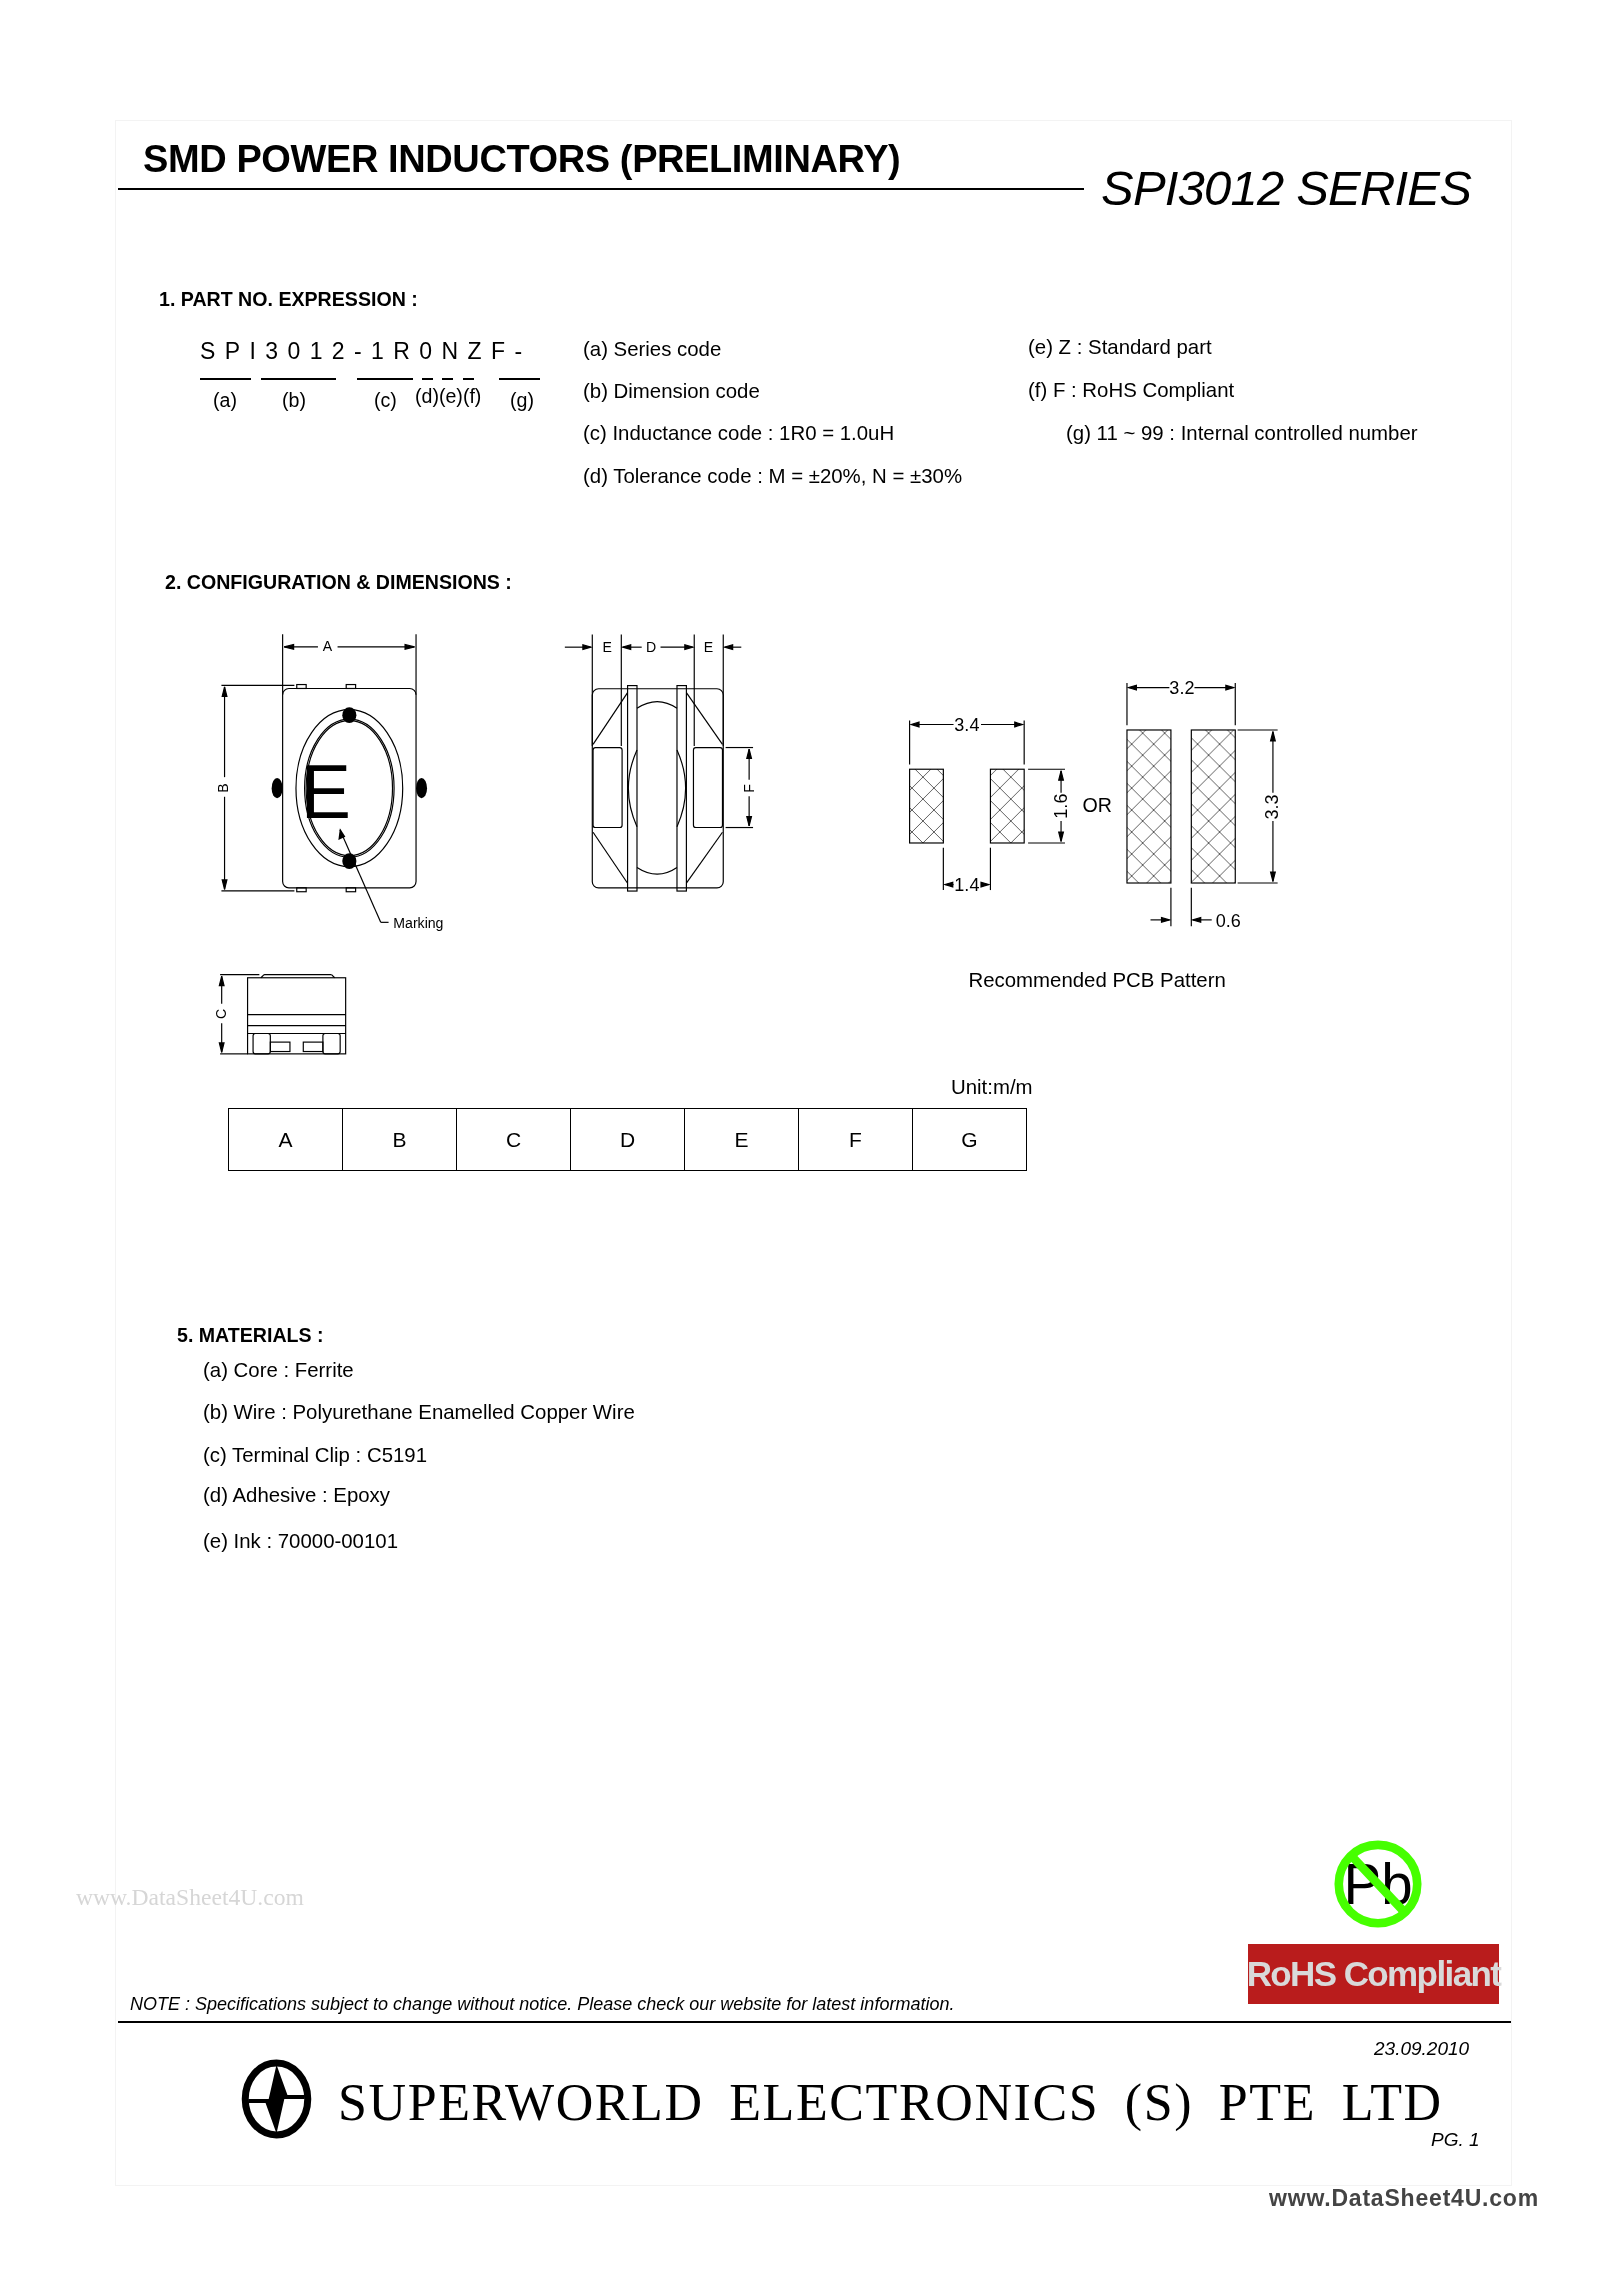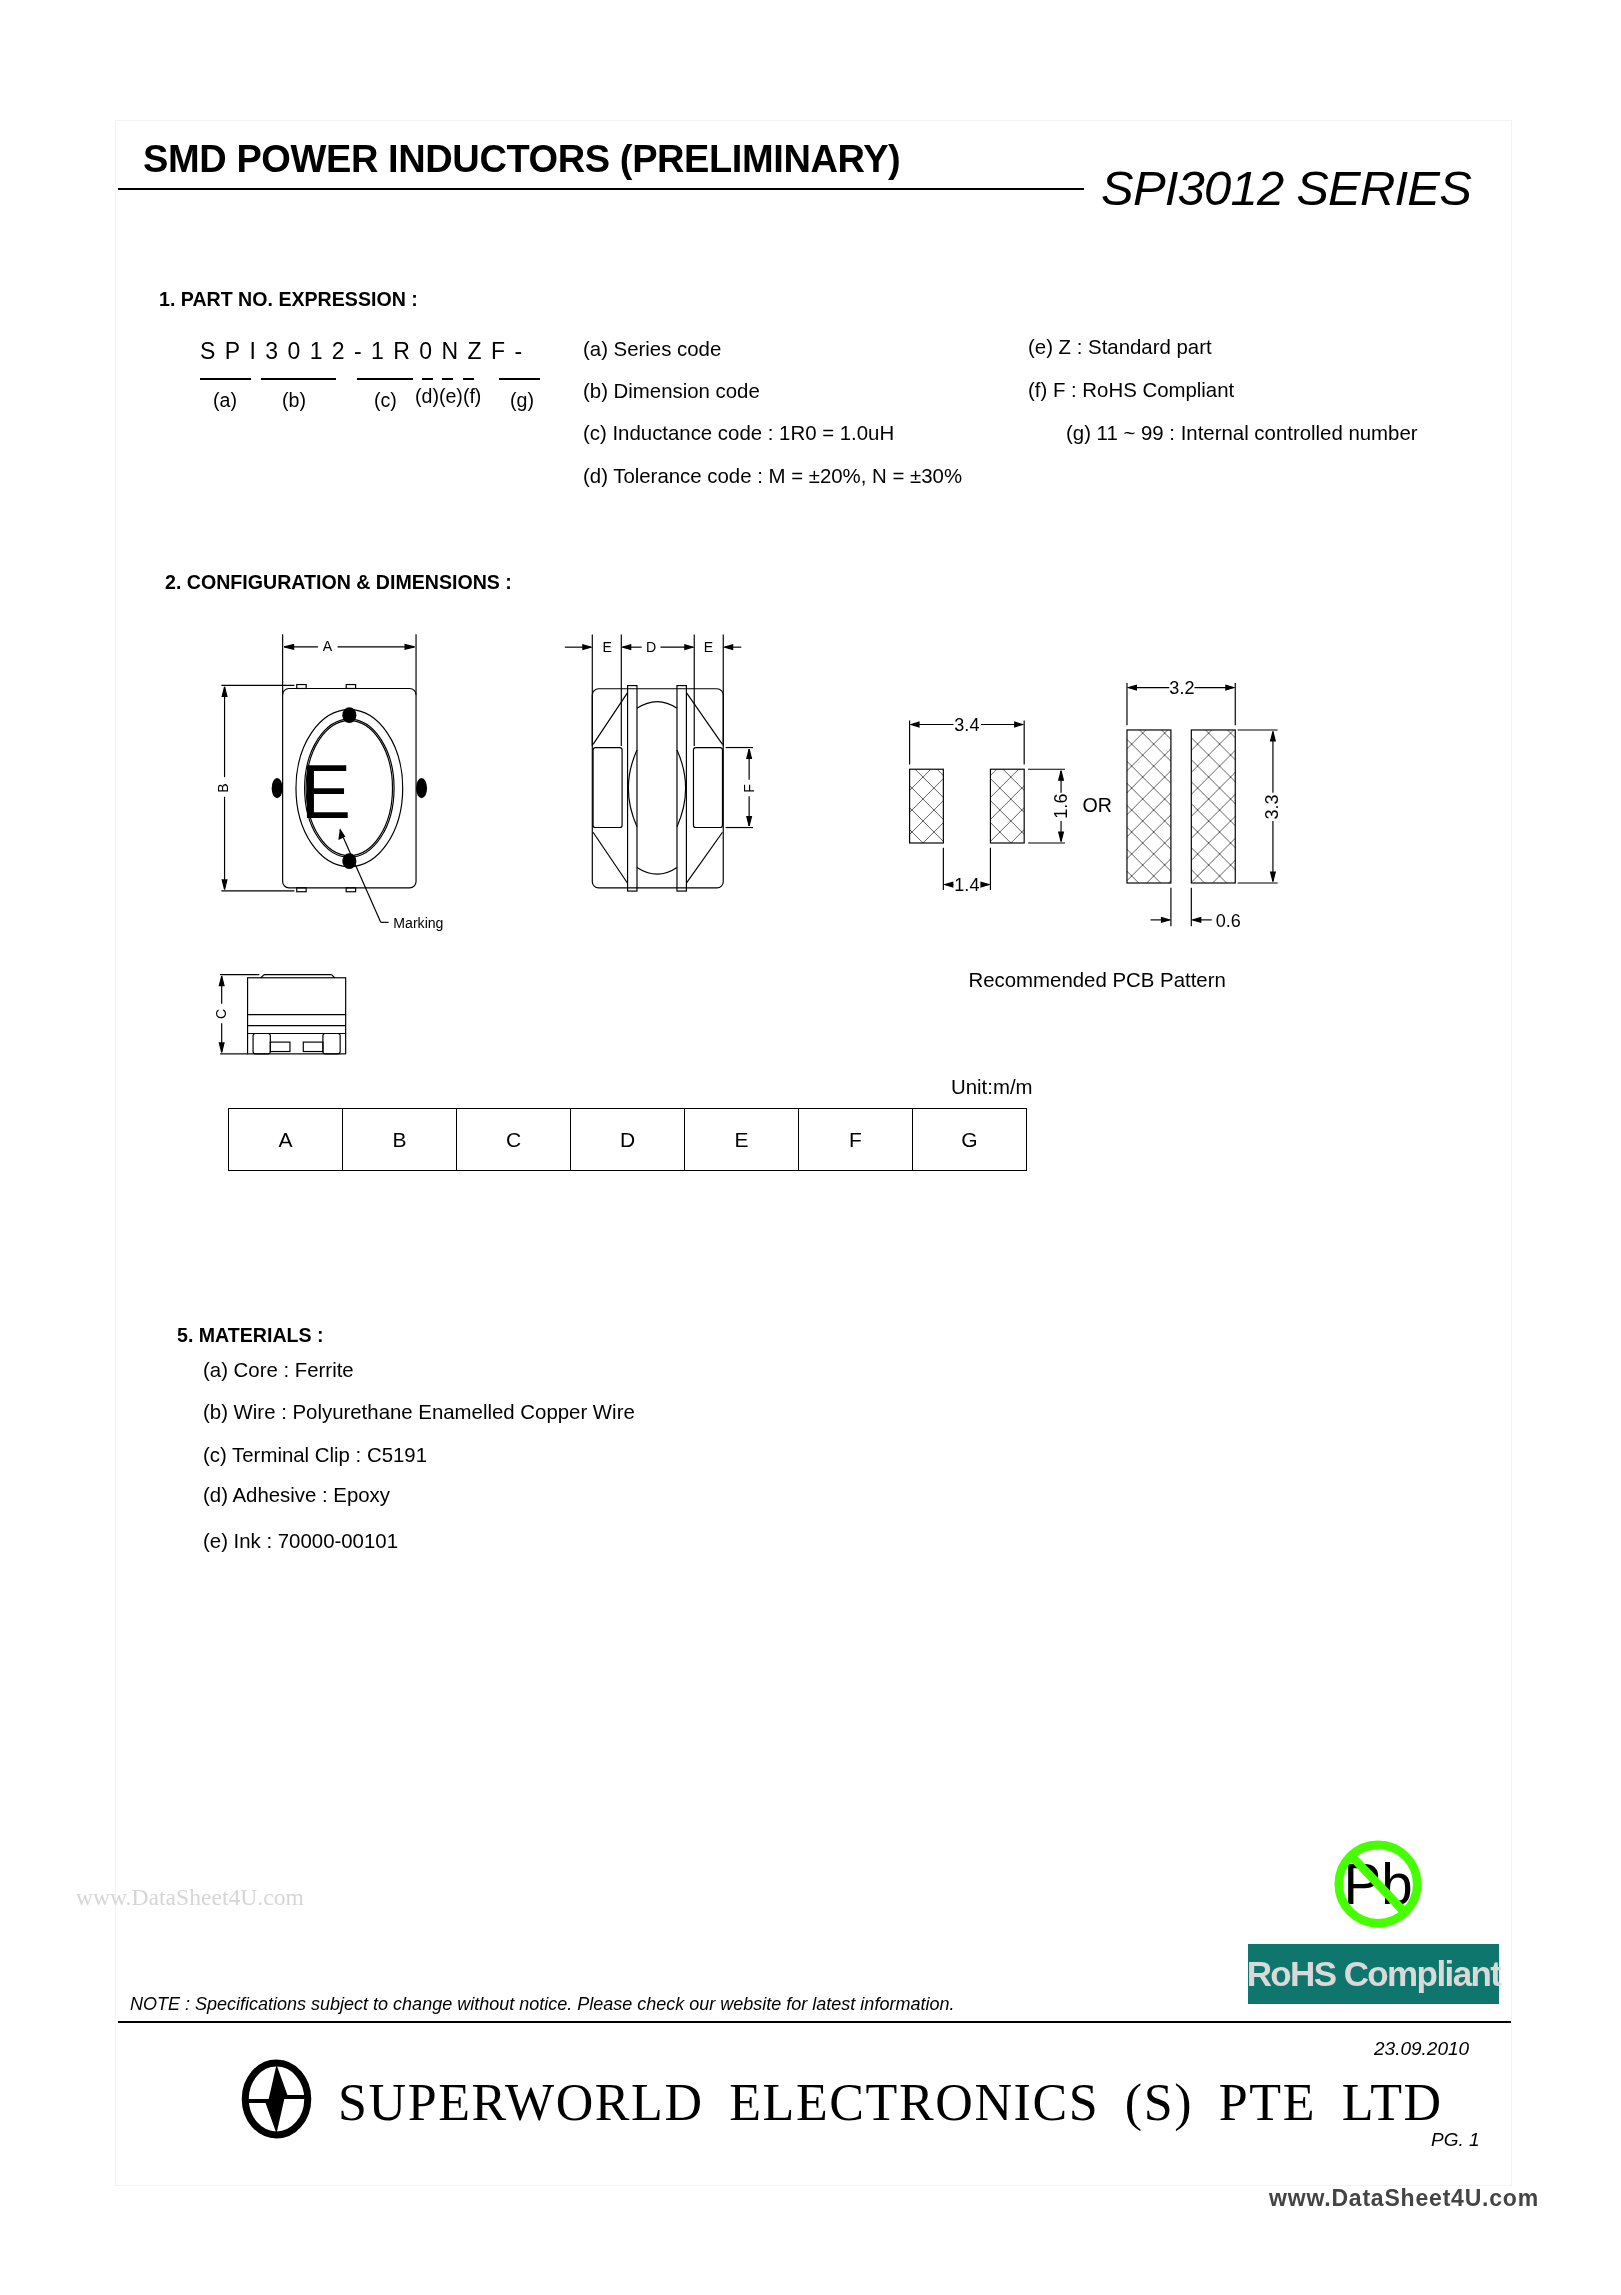--- a/index.html
+++ b/index.html
@@ -20,21 +20,21 @@
   table.dims { position:absolute; left:228px; top:1108px; border-collapse:collapse; }
   table.dims td { border:1.6px solid #000; width:113px; height:61px; text-align:center;
                   font-size:21px; padding:0; }
   .note { left:130px; top:1994px; font-size:18px; font-style:italic; white-space:nowrap; }
   .bottom-rule { left:118px; top:2021px; width:1393px; height:1.6px; background:#000; }
   .date { left:1374px; top:2038px; font-size:19px; font-style:italic; }
   .company { left:338px; top:2073px; font-family:"Liberation Serif", serif; font-size:52px; letter-spacing:1.6px; white-space:nowrap; word-spacing:11px; }
   .pg { left:1431px; top:2129px; font-size:19px; font-style:italic; }
   .wm1 { left:76px; top:1884px; font-family:"Liberation Serif", serif; font-size:23.6px; color:#d6d6d6; white-space:nowrap; }
   .wm2 { left:1269px; top:2185px; font-size:23px; font-weight:bold; color:#444; white-space:nowrap; letter-spacing:0.8px; }
-  .rohs-badge { left:1248px; top:1944px; width:251px; height:60px; background:#0f766e; color:#d9d9d9;
+  .rohs-badge { left:1248px; top:1944px; width:251px; height:60px; background:#b91c1c; color:#d9d9d9;
                 font-size:35px; font-weight:bold; display:flex; align-items:center; justify-content:center;
                 letter-spacing:-1.6px; white-space:nowrap; }
 </style>
 </head>
 <body>
 
 <div class="frame"></div>
 
 <div class="abs title">SMD POWER INDUCTORS (PRELIMINARY)</div>
 <div class="abs title-rule"></div>

